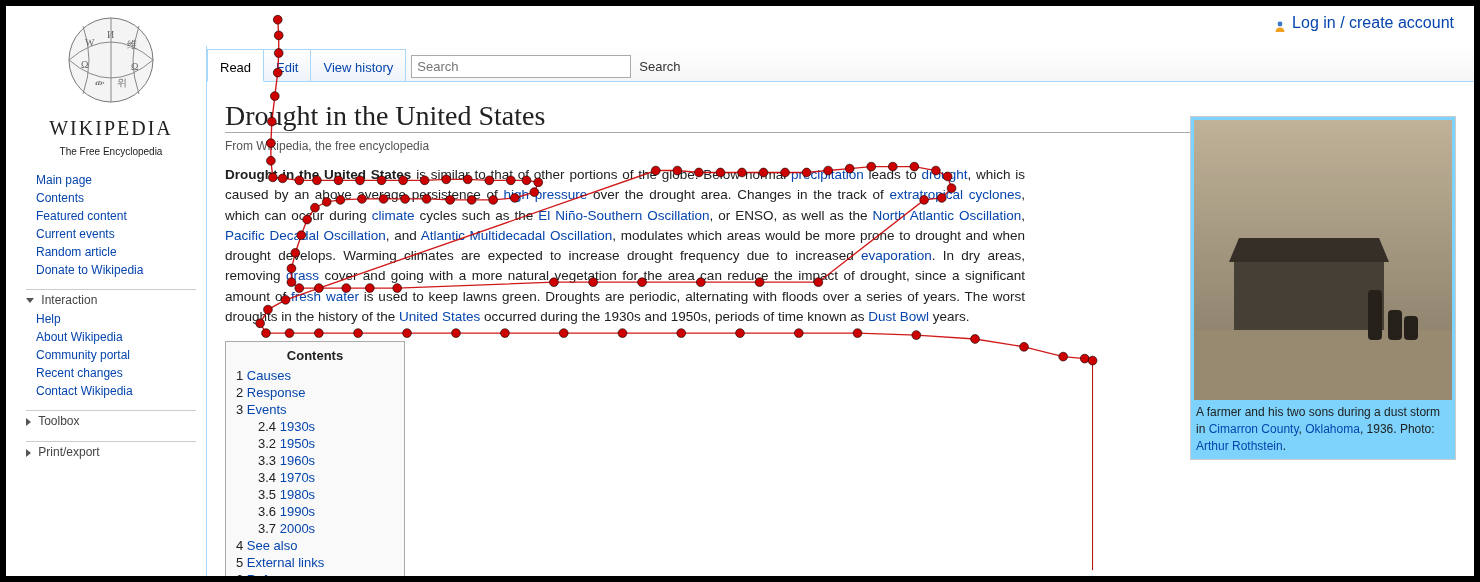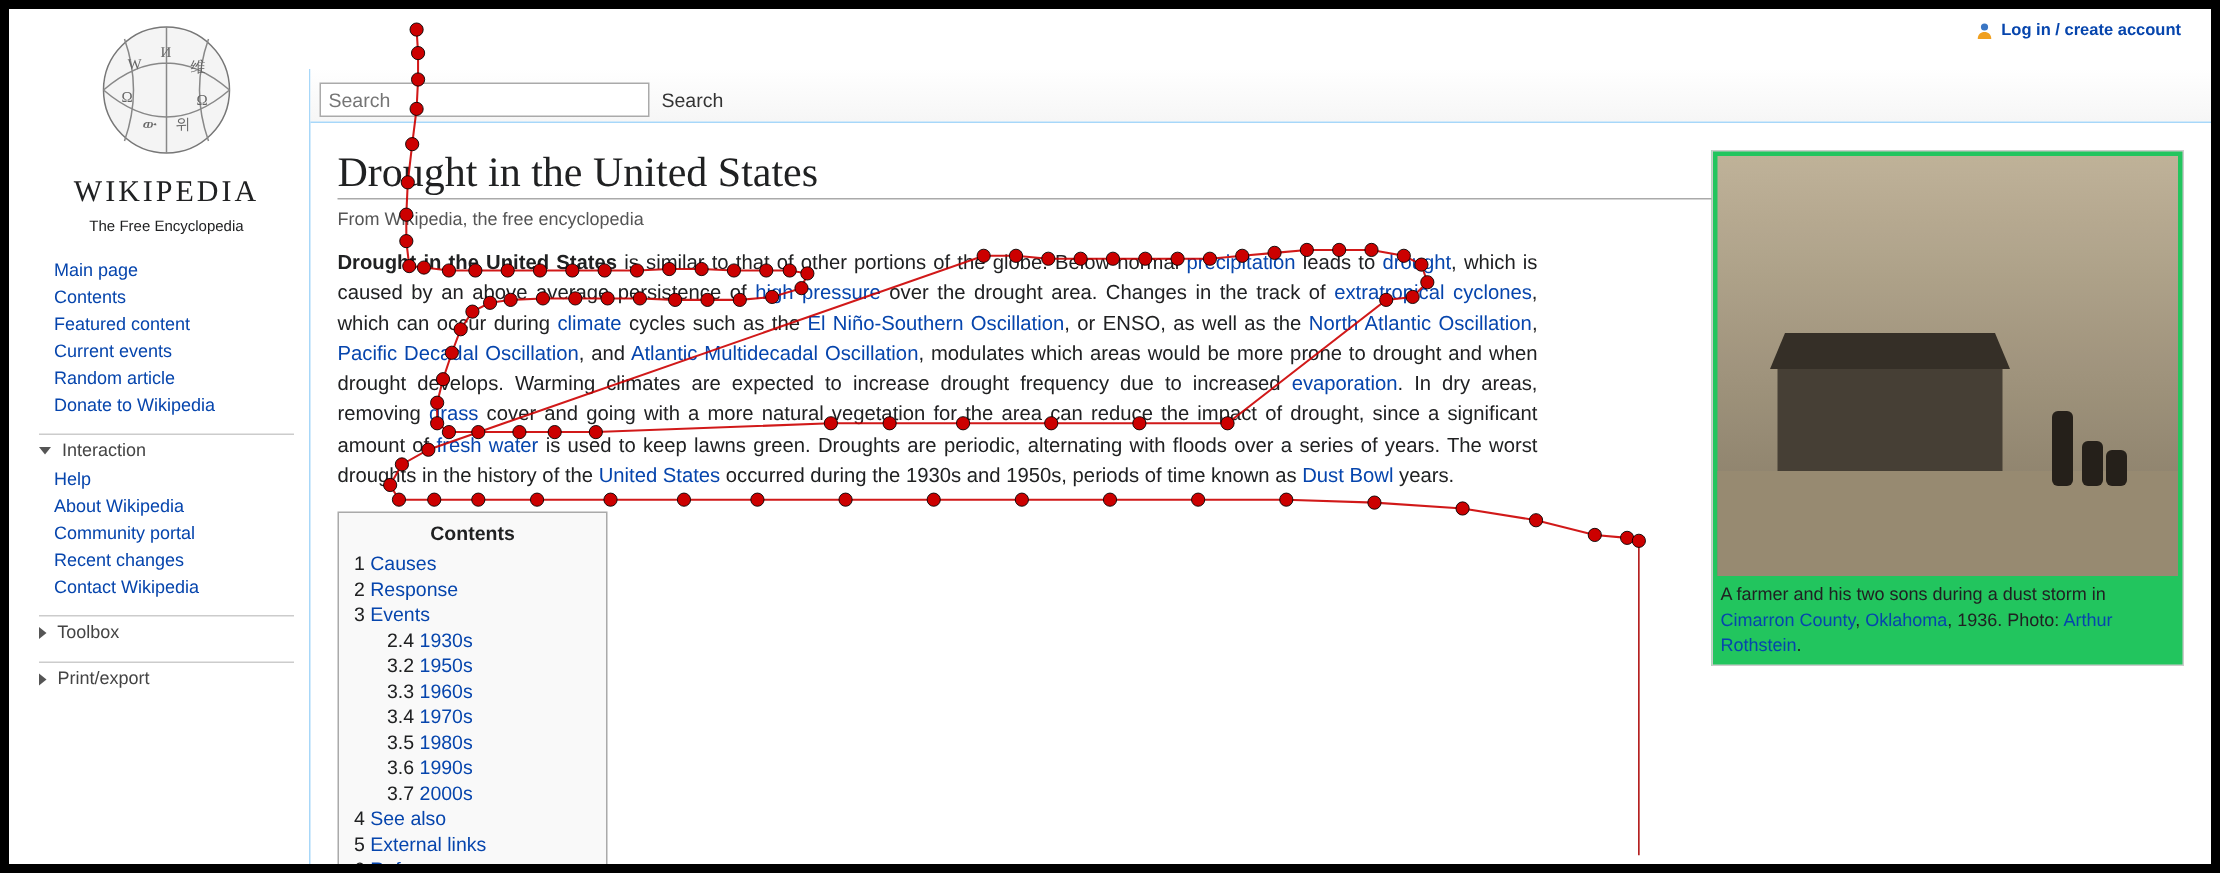--- a/index.html
+++ b/index.html
@@ -14,22 +14,21 @@
     border: 6px solid #000;
     overflow: hidden;
   }
   a { color: #0645ad; text-decoration: none; cursor: pointer; }
 
   
   .user-links {
     position: absolute;
     top: 8px;
     right: 20px;
-    font-size: 11px;
-    font-weight: bold;
+    font-size: 16px;
   }
   .user-icon {
     display: inline-block;
     width: 12px; height: 12px;
     vertical-align: middle;
     margin-right: 2px;
   }
 
   
   .sidebar {
@@ -144,24 +143,24 @@
   .lead {
     width: 800px;
     font-size: 13.5px;
     line-height: 1.5;
     text-align: justify;
   }
   .lead b { font-weight: bold; }
 
   .infobox {
     float: right;
-    width: 315px;
+    width: 266px;
     border: 1px solid #ccc;
-    background: #22c55e;
-    margin: 0 0 10px 14px;
+    background: #7dd3fc;
+    margin: 16px 0 10px 14px;
     padding: 3px;
     font-size: 12px;
   }
   .infobox .thumb {
     width: 100%; height: 280px;
     background: linear-gradient(#b7ad98,#7a6f5b);
     position: relative;
     filter: sepia(30%) contrast(90%);
   }
   .thumb .barn {
@@ -283,20 +282,25 @@
     <div class="nav-header">
       <span class="nav-arrow"></span>
       <span>Print/export</span>
     </div>
   </div>
 </div>
 
 <div class="content">
   <div class="tabs-row">
     <div class="tabs-right">
+      <div id="tabs-right" style="display:flex">
+          <div class="tab active"><span>Read</span></div>
+          <div class="tab"><span>Edit</span></div>
+          <div class="tab"><span>View history</span></div>
+        </div>
       <div class="searchbox">
         <input placeholder="Search" style="">
         <span class="go">Search</span>
       </div>
     </div>
   </div>
 
   <div class="article">
 
     <div class="infobox">

